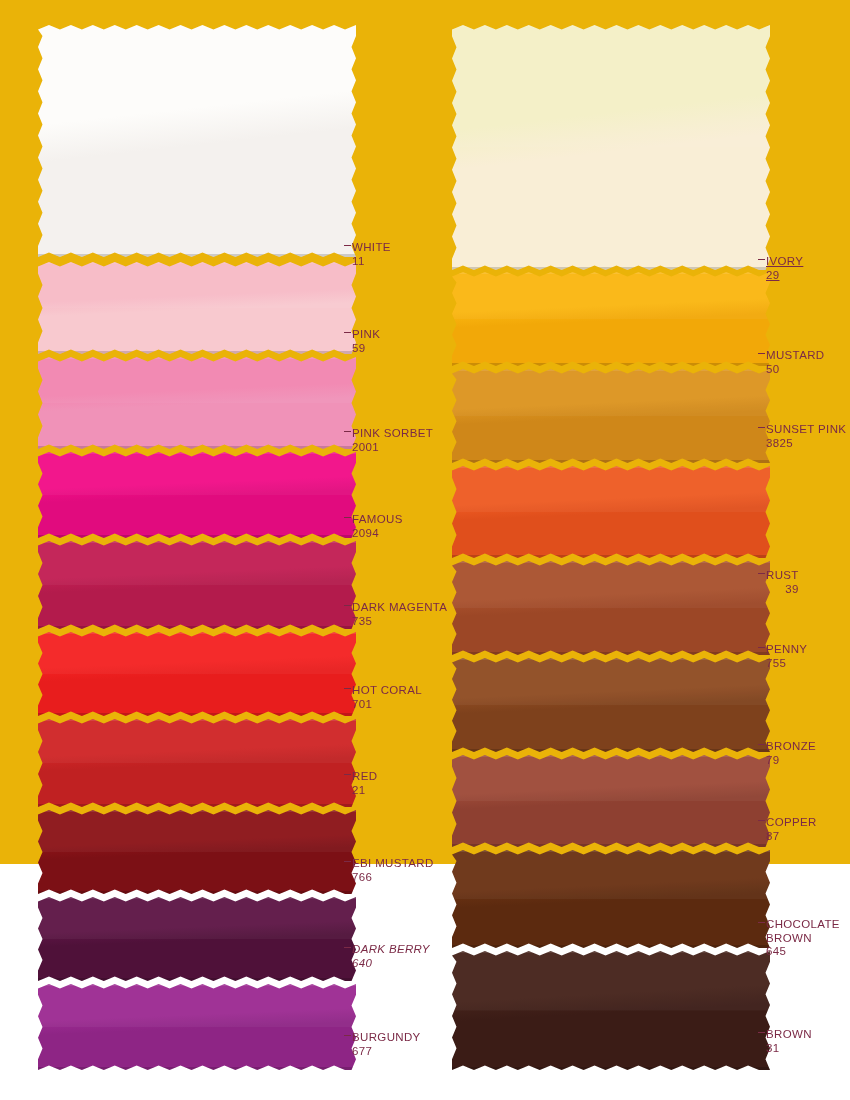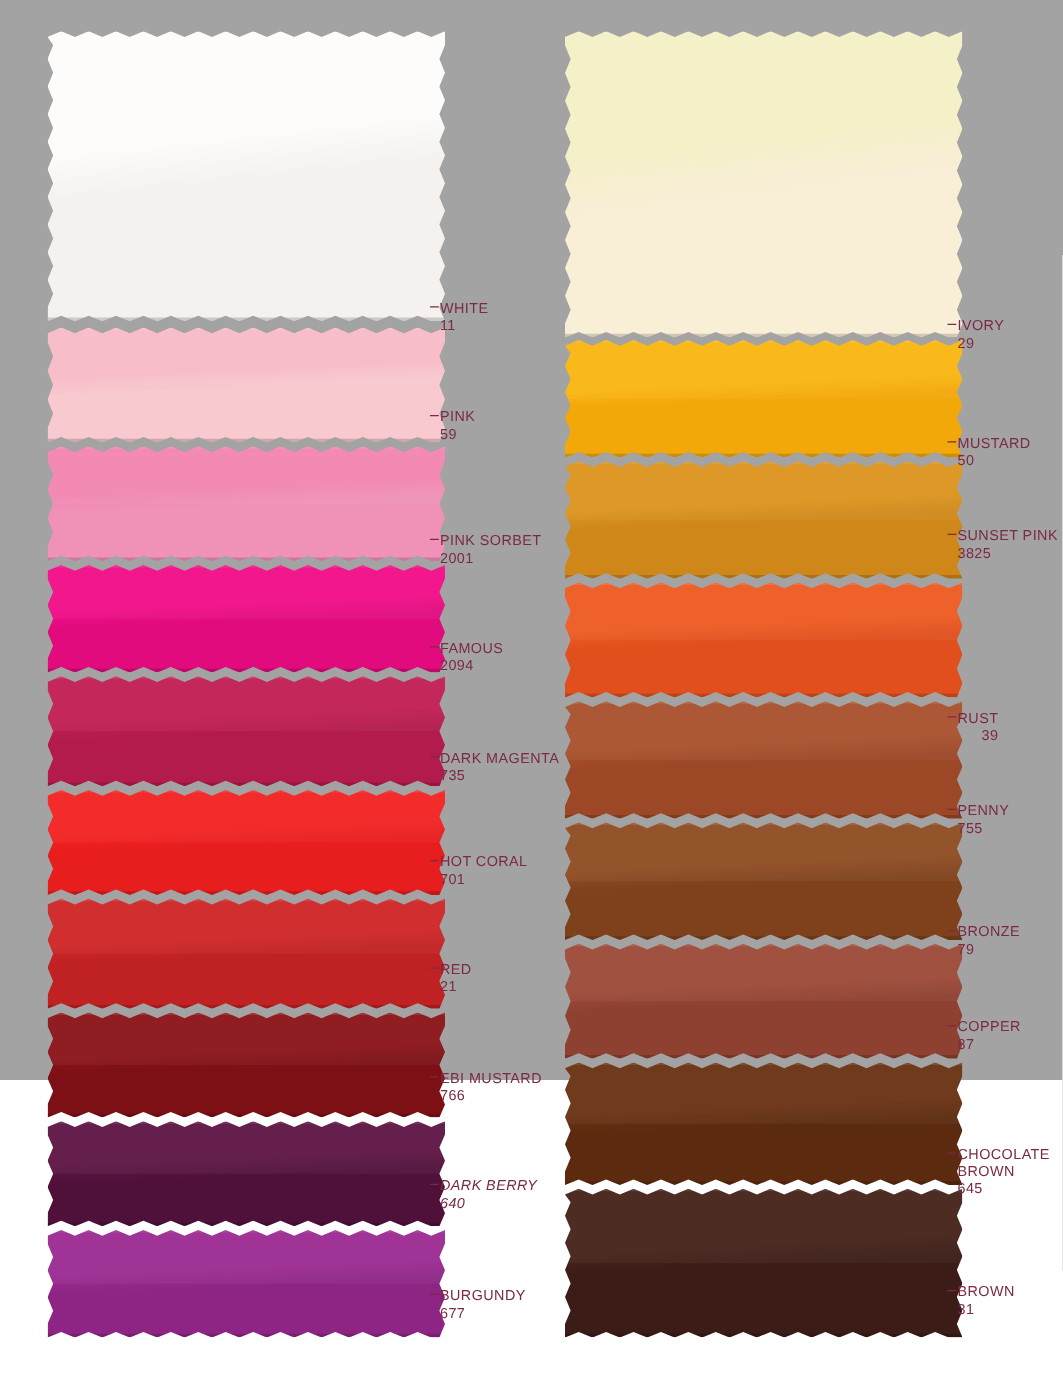--- a/index.html
+++ b/index.html
@@ -9,21 +9,21 @@
     height: 1100px;
     background: #ffffff;
     font-family: "Liberation Sans", sans-serif;
     overflow: hidden;
   }
 
   #chart-root {
     position: relative;
     width: 850px;
     height: 864px;
-    background: #a3a3a3;
+    background: #eab308;
   }
 
   .swatch-column {
     position: absolute;
     top: 0;
   }
 
   #column-left  { left: 0; width: 430px; }
   #column-right { left: 430px; width: 420px; }
 
@@ -561,21 +561,21 @@
             </defs>
             <g clip-path="url(#clip18)">
               <rect x="0" y="0" width="318" height="119" fill="url(#grad19)"></rect>
               <rect x="0" y="0" width="318" height="59.5" fill="#ffffff" opacity="0.045"></rect>
               <rect x="0" y="116" width="318" height="3" fill="#000000" opacity="0.16"></rect>
               <rect x="0" y="0" width="318" height="2" fill="#ffffff" opacity="0.10"></rect>
             </g>
           </svg>
         </div>
       </div>
-      <div class="swatch-label" style="left: 336px; top: 255px;">
+      <div class="swatch-label" style="left: 336px; top: 255px; text-decoration: underline;">
         <span class="label-tick"></span>
         <span class="label-name">IVORY</span>
         <span class="label-code">29</span>
       </div>
       <div class="swatch-label" style="left: 336px; top: 349px;">
         <span class="label-tick"></span>
         <span class="label-name">MUSTARD</span>
         <span class="label-code">50</span>
       </div>
       <div class="swatch-label" style="left: 336px; top: 423px;">

